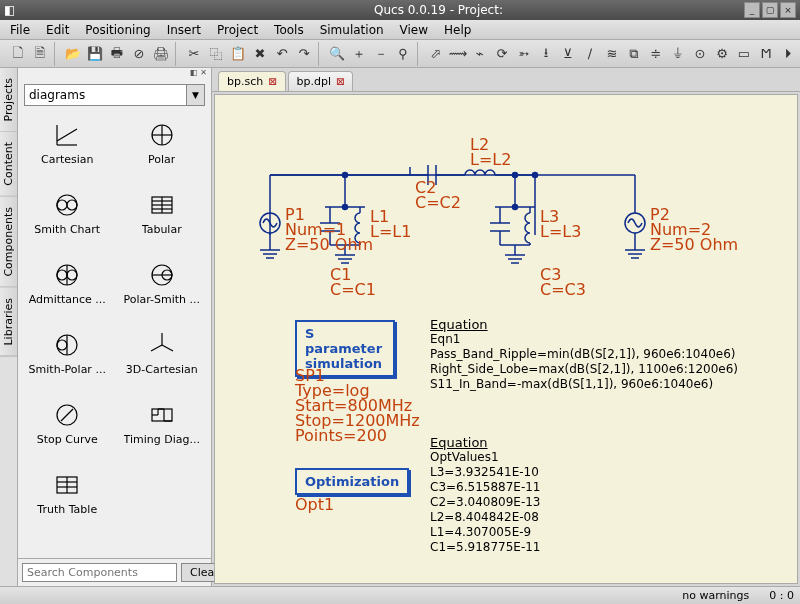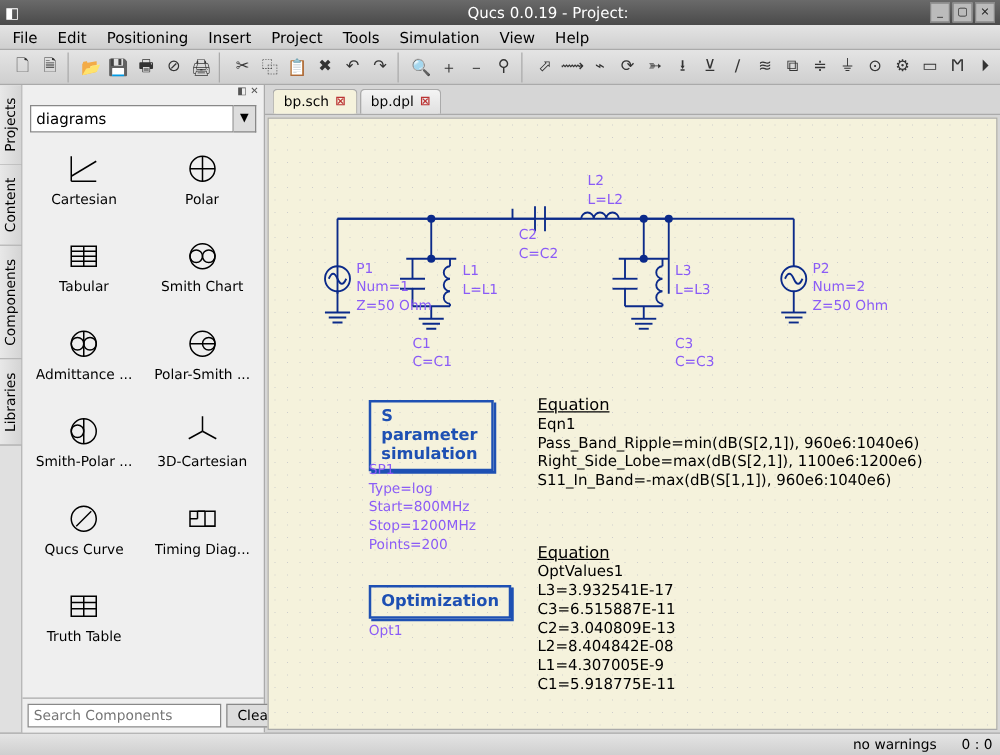--- a/index.html
+++ b/index.html
@@ -33,21 +33,21 @@
   .searchrow button { padding:2px 8px; border:1px solid #888; background:#ddd; font-size:11px; }
   .mainarea { flex:1; display:flex; flex-direction:column; background:#d6d6d6; }
   .tabs { height:24px; background:#d6d6d6; display:flex; align-items:flex-end; padding-left:6px; gap:2px; border-bottom:1px solid #aaa; }
   .tab { background:linear-gradient(#f4f4f4,#e0e0e0); border:1px solid #aaa; border-bottom:none; padding:3px 8px; border-radius:4px 4px 0 0; font-size:11px; display:flex; align-items:center; gap:5px;}
   .tab.active { background:#f5f2dc; }
   .tab .x { color:#b33; font-size:10px; font-weight:bold; }
   .canvas { flex:1; margin:2px; border:1px solid #aaa; background:#f5f2dc; position:relative; overflow:hidden; }
   .dotgrid { position:absolute; inset:0; background-image: radial-gradient(#ccc 0.5px, transparent 0.5px); background-size: 10px 10px; }
   .schematic { position:absolute; inset:0; }
   .simbox { position:absolute; border:2px solid #1e50b3; color:#1e50b3; font-weight:bold; padding:4px 8px; background:transparent; font-size:13px; box-shadow:2px 2px 0 #1e50b3; }
-  .simtxt { position:absolute; font-size:11px; color:#8b5cf6; line-height:15px; white-space:nowrap; }
+  .simtxt { position:absolute; font-size:16px; color:#c2410c; line-height:15px; white-space:nowrap; }
   .eqnhdr { text-decoration: underline; font-size:13px; color:#000;}
   .eqntxt { position:absolute; font-size:12px; color:#000; line-height:15px; white-space:nowrap; }
   .statusbar { height:18px; background:linear-gradient(#e4e4e4,#cfcfcf); border-top:1px solid #aaa; display:flex; align-items:center; padding:0 6px; font-size:11px; justify-content:space-between; }
   svg.icon line,svg.icon circle,svg.icon path,svg.icon rect,svg.icon polyline{stroke:#000;stroke-width:1.2;fill:none;}
 </style>
 </head>
 <body>
 
 <div class="window">
   <div class="titlebar">
@@ -161,47 +161,47 @@
                     <line x1="14" y1="4" x2="14" y2="24"></line>
                   </g>
                 </svg>
               </div>
               <div class="lbl">Polar</div>
             </div>
             <div class="palitem">
               <div class="ic">
                 <svg class="icon" width="28" height="28" viewBox="0 0 28 28">
                   <g>
+                    <circle cx="14" cy="14" r="10"></circle>
+                    <circle cx="19" cy="14" r="5"></circle>
+                    <circle cx="9" cy="14" r="5"></circle>
+                  </g>
+                </svg>
+              </div>
+              <div class="lbl">Smith Chart</div>
+            </div>
+            <div class="palitem">
+              <div class="ic">
+                <svg class="icon" width="28" height="28" viewBox="0 0 28 28">
+                  <g>
                     <rect x="4" y="6" width="20" height="16"></rect>
                     <line x1="4" y1="14" x2="24" y2="14"></line>
                     <line x1="14" y1="6" x2="14" y2="22"></line>
                     <line x1="4" y1="10" x2="24" y2="10"></line>
                     <line x1="4" y1="18" x2="24" y2="18"></line>
                   </g>
                 </svg>
               </div>
               <div class="lbl">Tabular</div>
             </div>
             <div class="palitem">
               <div class="ic">
                 <svg class="icon" width="28" height="28" viewBox="0 0 28 28">
                   <g>
                     <circle cx="14" cy="14" r="10"></circle>
-                    <circle cx="19" cy="14" r="5"></circle>
-                    <circle cx="9" cy="14" r="5"></circle>
-                  </g>
-                </svg>
-              </div>
-              <div class="lbl">Smith Chart</div>
-            </div>
-            <div class="palitem">
-              <div class="ic">
-                <svg class="icon" width="28" height="28" viewBox="0 0 28 28">
-                  <g>
-                    <circle cx="14" cy="14" r="10"></circle>
                     <circle cx="9" cy="14" r="5"></circle>
                     <circle cx="19" cy="14" r="5"></circle>
                     <line x1="14" y1="4" x2="14" y2="24"></line>
                   </g>
                 </svg>
               </div>
               <div class="lbl">Admittance ...</div>
             </div>
             <div class="palitem">
               <div class="ic">
@@ -241,21 +241,21 @@
             </div>
             <div class="palitem">
               <div class="ic">
                 <svg class="icon" width="28" height="28" viewBox="0 0 28 28">
                   <g>
                     <circle cx="14" cy="14" r="10"></circle>
                     <line x1="8" y1="20" x2="20" y2="8"></line>
                   </g>
                 </svg>
               </div>
-              <div class="lbl">Qucs Curve</div>
+              <div class="lbl">Stop Curve</div>
             </div>
             <div class="palitem">
               <div class="ic">
                 <svg class="icon" width="28" height="28" viewBox="0 0 28 28">
                   <g>
                     <rect x="4" y="8" width="20" height="12"></rect>
                     <line x1="4" y1="14" x2="10" y2="14"></line>
                     <line x1="10" y1="14" x2="10" y2="8"></line>
                     <line x1="10" y1="8" x2="16" y2="8"></line>
                     <line x1="16" y1="8" x2="16" y2="20"></line>
@@ -430,21 +430,21 @@
           <div class="eqnhdr">Equation</div>
           <div>Eqn1</div>
           <div>Pass_Band_Ripple=min(dB(S[2,1]), 960e6:1040e6)</div>
           <div>Right_Side_Lobe=max(dB(S[2,1]), 1100e6:1200e6)</div>
           <div>S11_In_Band=-max(dB(S[1,1]), 960e6:1040e6)</div>
         </div>
 
         <div class="eqntxt" style="left:215px; top:340px;">
           <div class="eqnhdr">Equation</div>
           <div>OptValues1</div>
-          <div>L3=3.932541E-17</div>
+          <div>L3=3.932541E-10</div>
           <div>C3=6.515887E-11</div>
           <div>C2=3.040809E-13</div>
           <div>L2=8.404842E-08</div>
           <div>L1=4.307005E-9</div>
           <div>C1=5.918775E-11</div>
         </div>
       </div>
     </div>
   </div>
 

